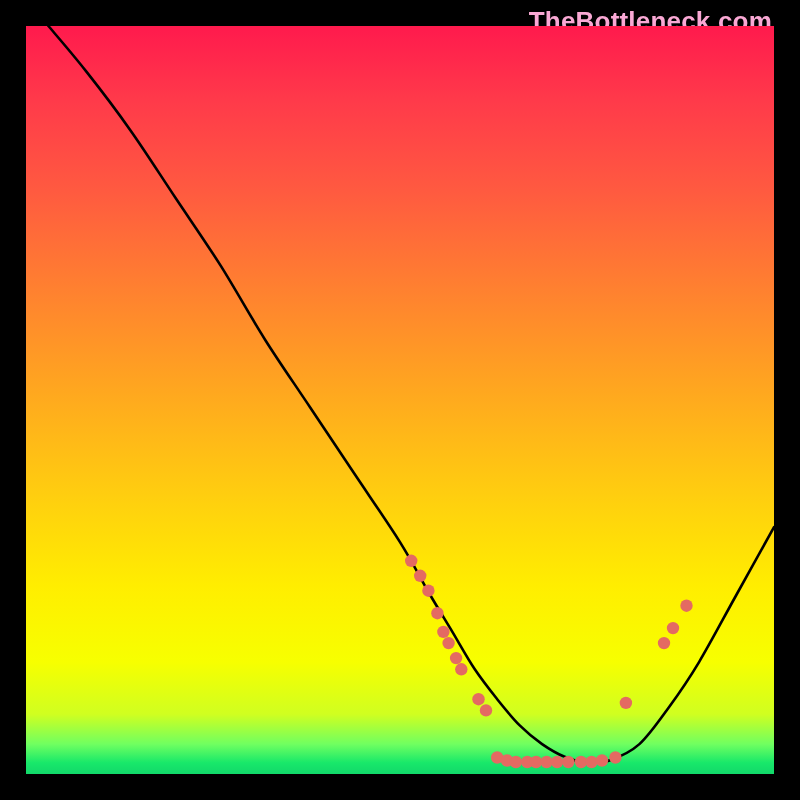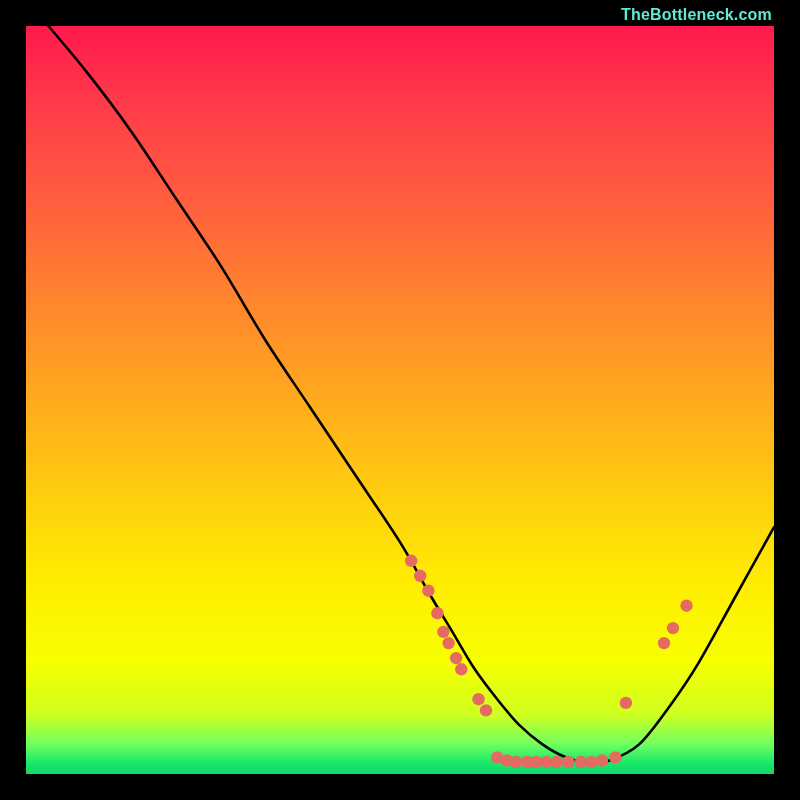--- a/index.html
+++ b/index.html
@@ -36,22 +36,22 @@
       #f7ff00 85%,
       #d0ff20 92%,
       #70ff60 96%,
       #18e86a 98.5%,
       #12d86a 100%);
   }
   .attribution {
     position: absolute;
     top: 6px;
     right: 28px;
-    color: #5eead4;
-    font-size: 16px;
+    color: #f9a8d4;
+    font-size: 26px;
     font-weight: 600;
     letter-spacing: 0.2px;
     user-select: none;
   }
   svg.curve {
     position: absolute;
     left: 0;
     top: 0;
     width: 748px;
     height: 748px;

